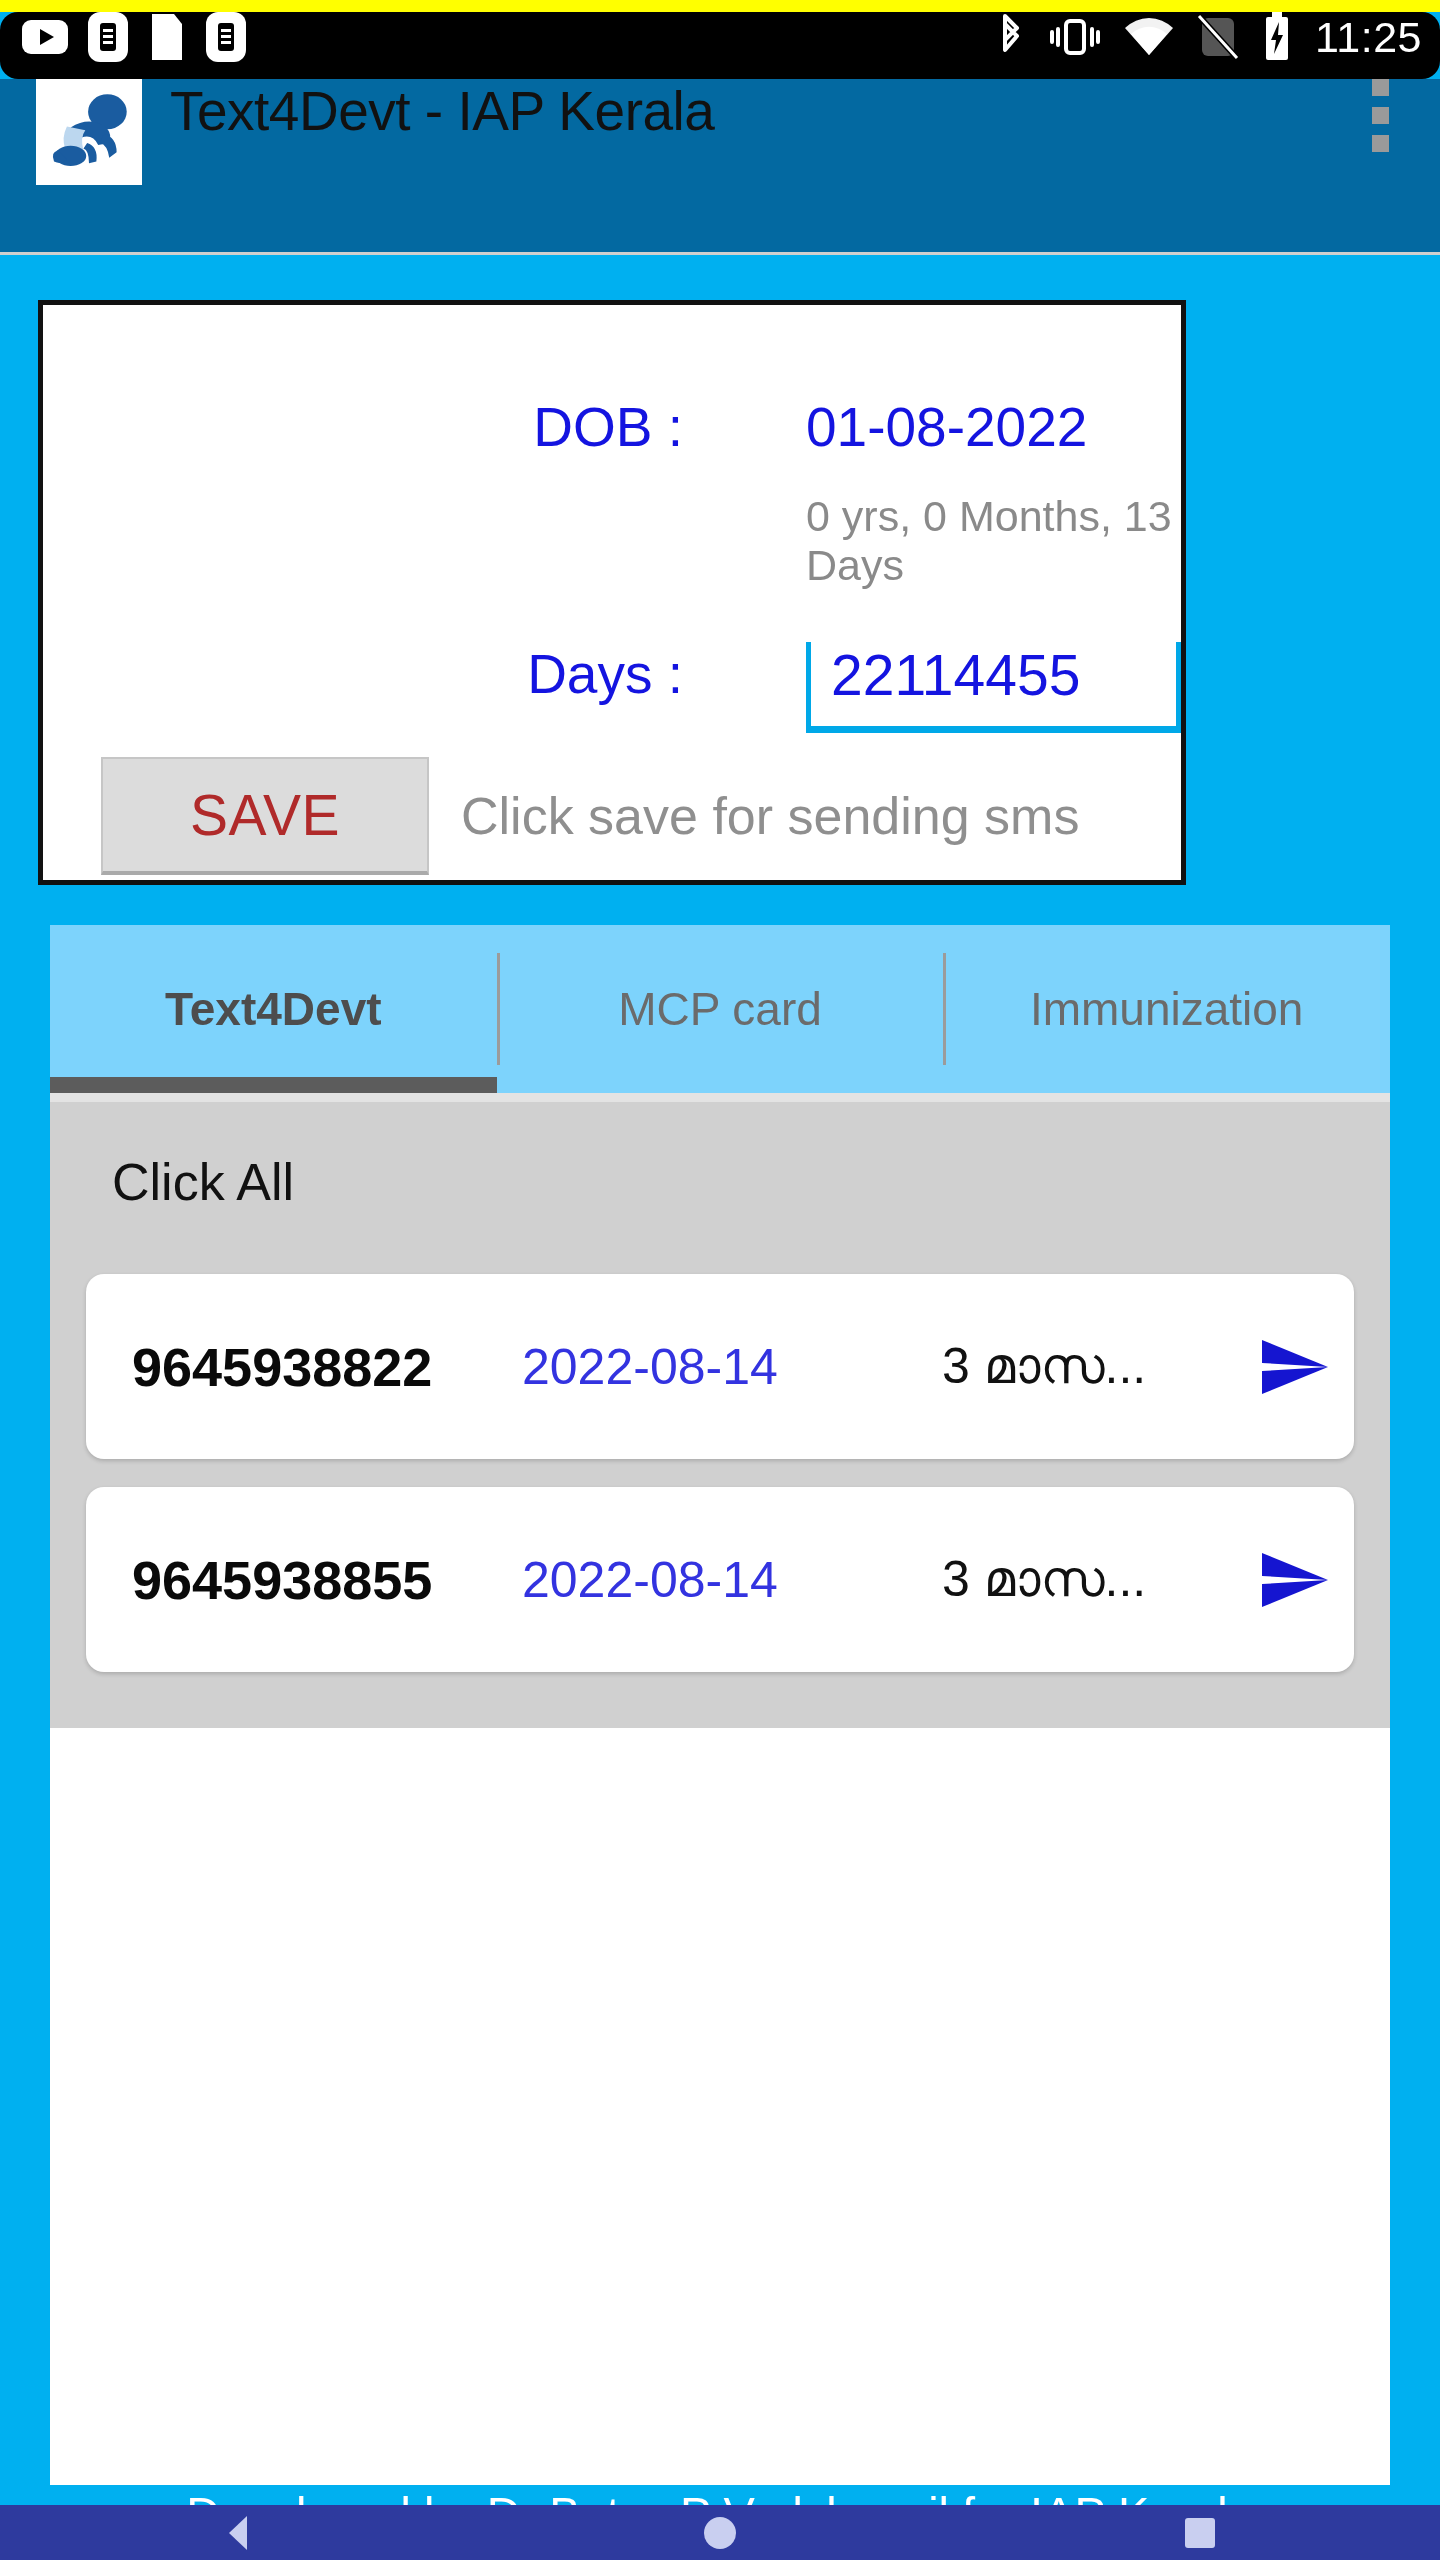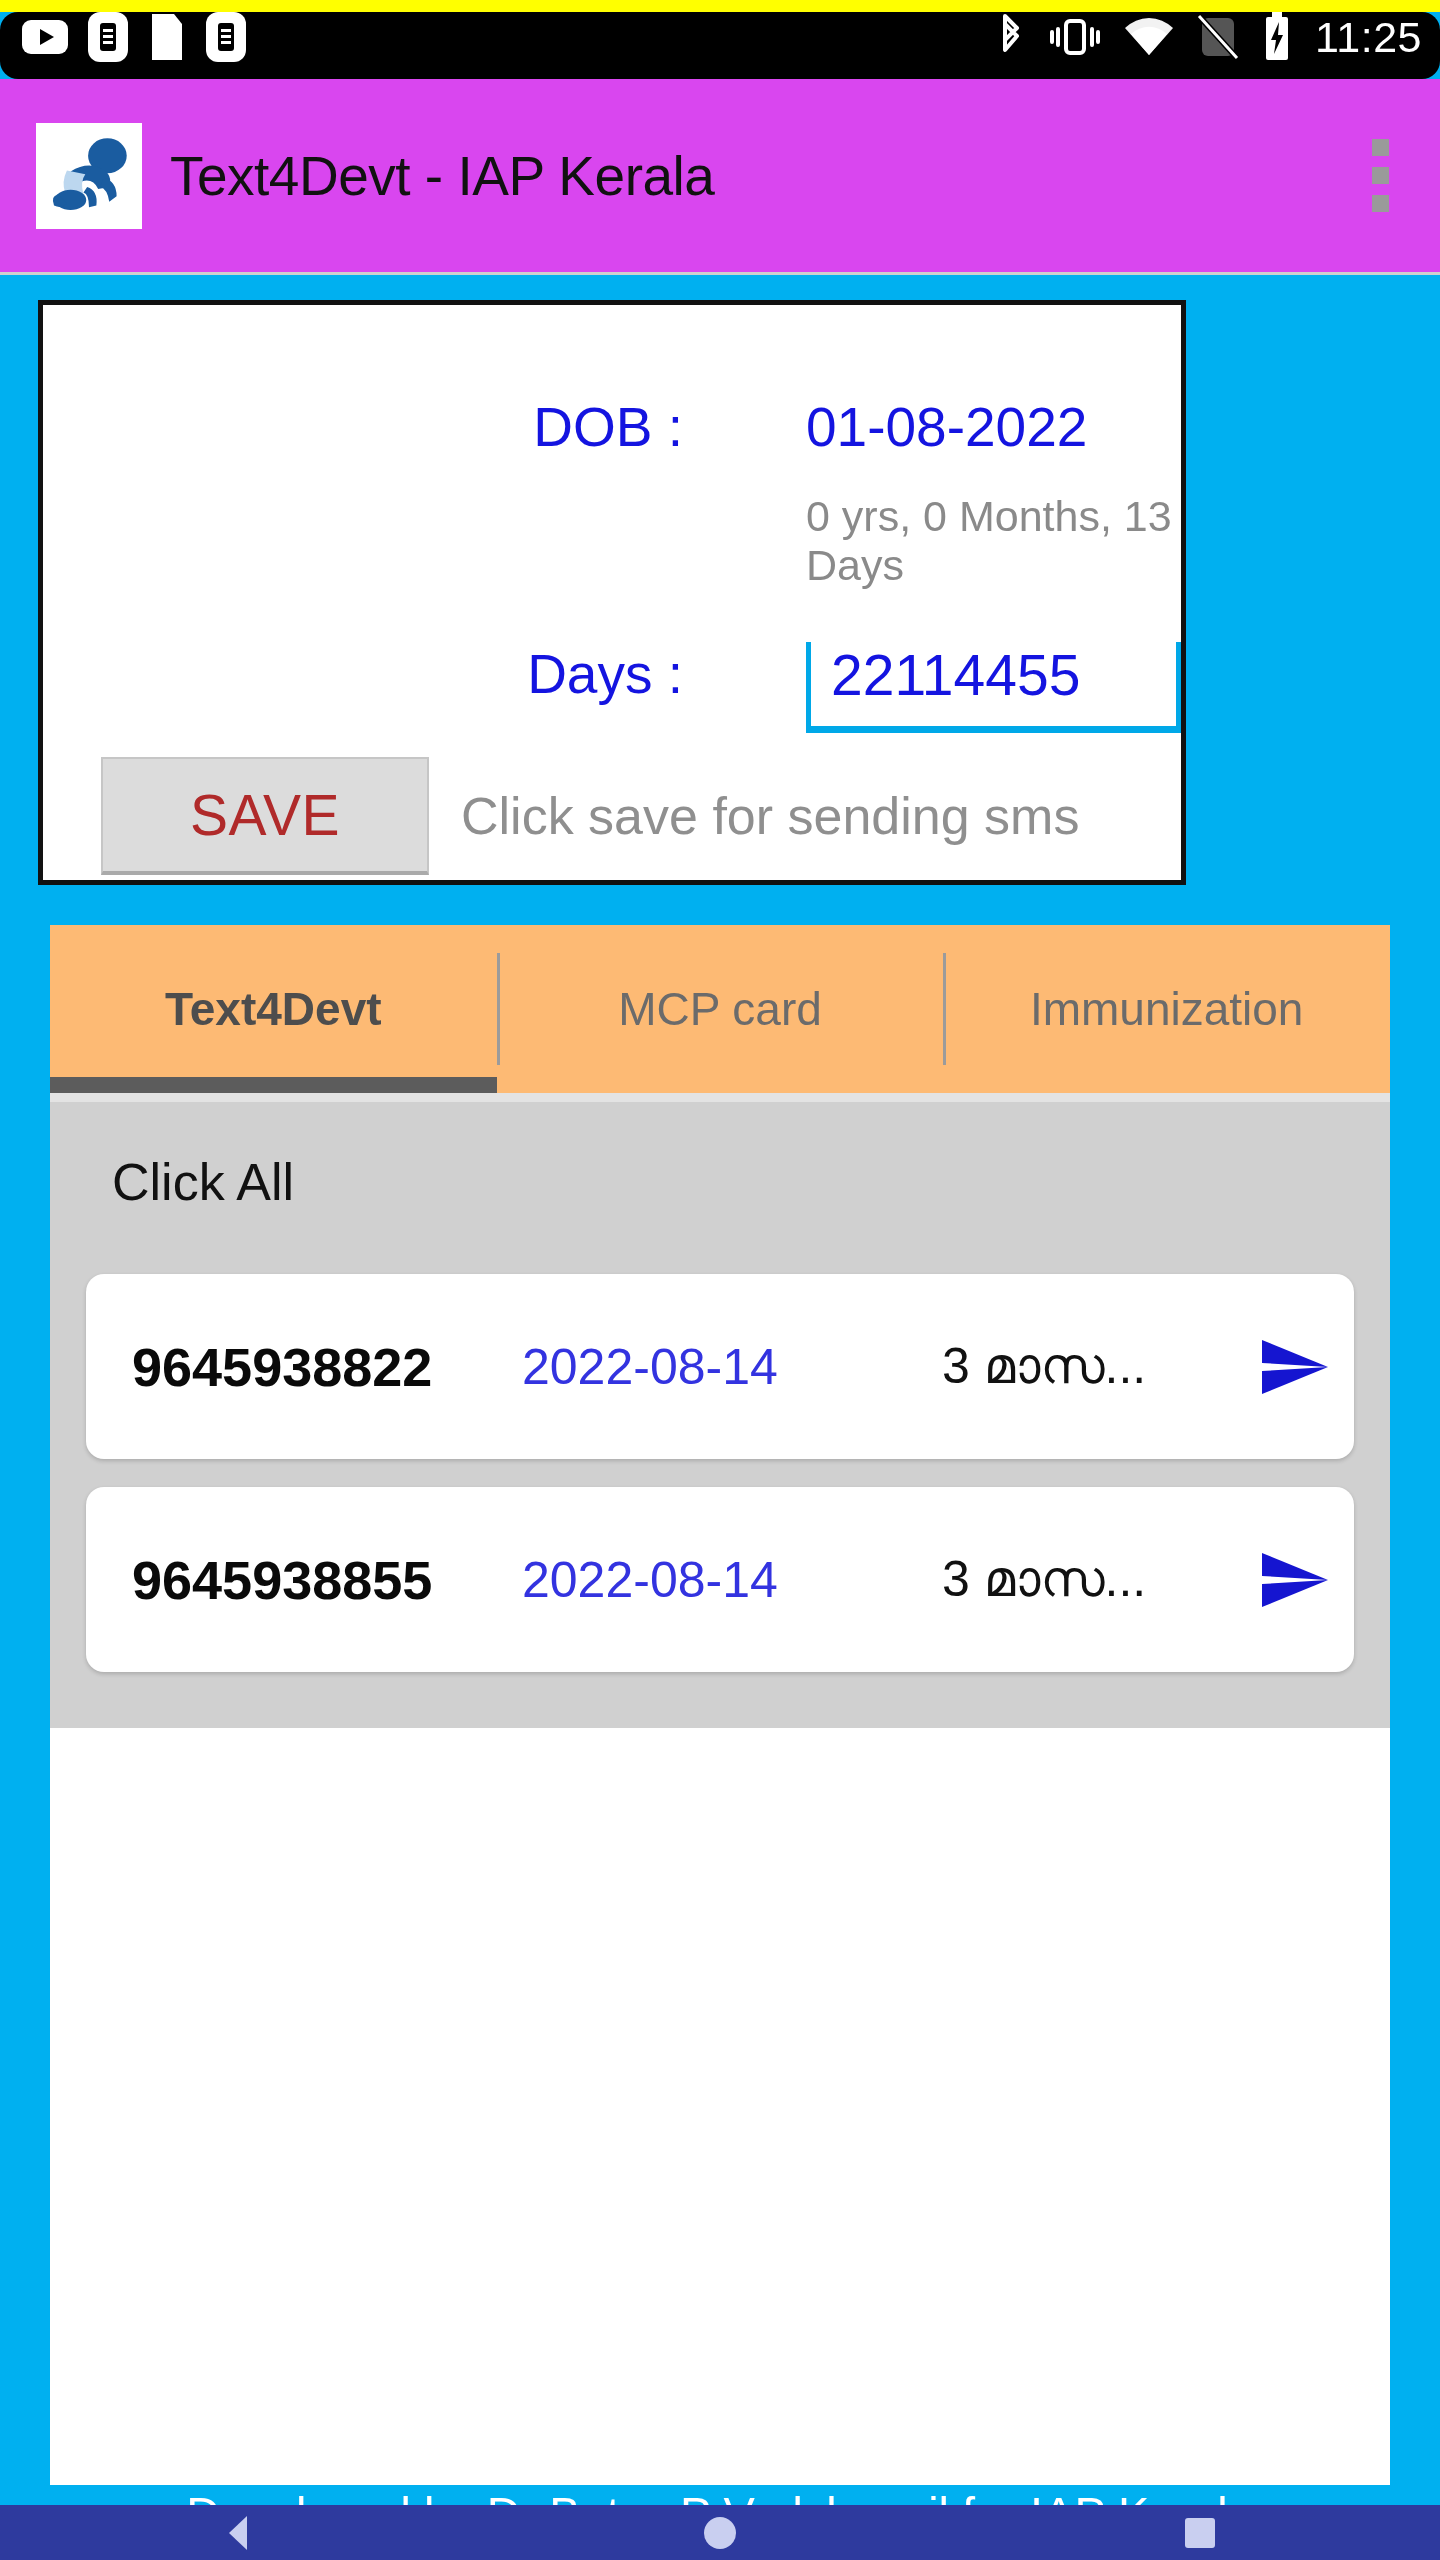--- a/index.html
+++ b/index.html
@@ -17,22 +17,22 @@
     height: 67px; background: #000; color: #fff;
     display: flex; align-items: flex-start; padding: 0 18px 0 22px; border-radius: 18px;
   }
   .sb-left { display: flex; align-items: center; gap: 20px; flex: 1; }
   .sb-right { display: flex; align-items: center; gap: 22px; }
   .sb-ico { display: block; }
   .sb-time { font-size: 43px; letter-spacing: 0.5px; font-weight: 400; color: #fff; }
 
   
   .appbar {
-    height: 196px; background: #d946ef;
-    display: flex; align-items: center; padding: 0 28px 0 36px;
+    height: 176px; background: #0369a1;
+    display: flex; padding: 0 28px 0 36px;
     border-bottom: 3px solid #cfcfcf;
   }
   .app-logo {
     width: 106px; height: 106px; background: #fff;
     display: flex; align-items: center; justify-content: center; flex: none;
   }
   .app-title {
     font-size: 55px; color: #111; margin-left: 28px; flex: 1;
     white-space: nowrap; letter-spacing: -0.5px;
   }
@@ -66,21 +66,21 @@
     width: 328px; height: 118px; background: #dcdcdc;
     border: 2px solid #c6c6c6; border-bottom: 4px solid #aaa;
     color: #b02a2a; font-size: 57px; display: flex; align-items: center; justify-content: center;
     letter-spacing: 0.5px;
   }
   .save-hint { color: #8f8f8f; font-size: 52px; margin-left: 32px; }
 
   
   .tab-card {
     position: absolute; left: 50px; top: 925px; width: 1340px; height: 1560px;
-    background: #fdba74; display: flex; flex-direction: column;
+    background: #7dd3fc; display: flex; flex-direction: column;
   }
   .tabs { display: flex; height: 168px; align-items: stretch; position: relative; }
   .tab {
     flex: 1; display: flex; align-items: center; justify-content: center;
     font-size: 46px; color: #6b6b6b; position: relative;
   }
   .tab.active { color: #4d4d4d; font-weight: bold; }
   .tab + .tab::before {
     content: ""; position: absolute; left: 0; top: 28px; bottom: 28px;
     width: 3px; background: #9b9b9b;

